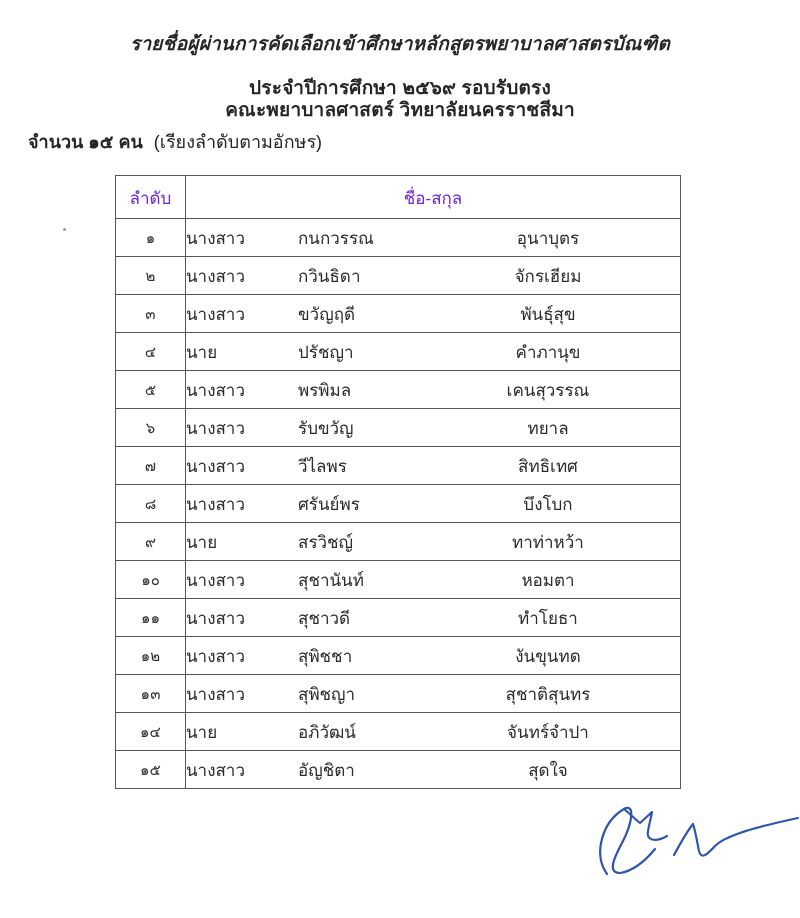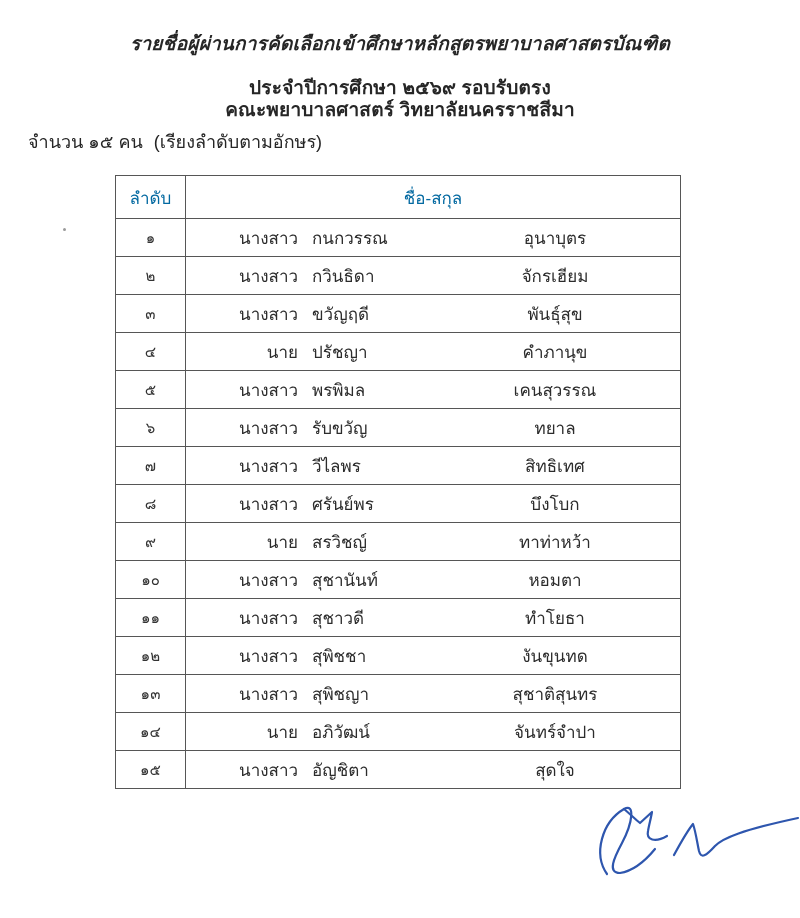--- a/index.html
+++ b/index.html
@@ -26,21 +26,21 @@
   .t2 { top: 61px; margin-top: 11px; }
   .t3 { top: 94px; }
 
   .count-line {
     position: absolute;
     top: 127px;
     left: 28px;
     font-size: 18px;
     color: #262626;
   }
-  .count-line .bold { font-weight: normal; }
+  .count-line .bold { font-weight: bold; }
   .count-line .rest { font-weight: normal; margin-left: 6px; }
 
   .scan-dot {
     position: absolute;
     left: 63px; top: 228px;
     width: 3px; height: 3px;
     border-radius: 50%;
     background: #9a9a9a;
   }
 
@@ -50,27 +50,27 @@
     left: 115px;
     width: 566px;
     border-collapse: collapse;
     table-layout: fixed;
   }
   table.list th, table.list td {
     border: 1px solid #565656;
     vertical-align: middle;
   }
   th.col-order, td.c-order { width: 70px; text-align: center; }
-  th { height: 43px; font-weight: normal; font-size: 17px; color: #0369a1; }
+  th { height: 43px; font-weight: normal; font-size: 17px; color: #6d28d9; }
   td { height: 38px; }
   td.c-order { font-size: 15px; color: #333; }
   td.c-name { padding-left: 0; }
   .name-wrap { display: flex; align-items: center; width: 100%; font-size: 17px; color: #2c2c2c; }
-  .name-wrap .t { width: 112px; text-align: right; display: inline-block; }
-  .name-wrap .f { margin-left: 14px; width: 118px; display: inline-block; text-align: left; }
+  .name-wrap .t { width: 112px; display: inline-block; }
+  .name-wrap .f { margin-left: 0; width: 118px; display: inline-block; text-align: left; }
   .name-wrap .l { flex: 1; display: inline-block; text-align: center; }
 
   .signature {
     position: absolute;
     left: 582px; top: 792px;
     width: 222px; height: 118px;
   }
   .signature svg { width: 100%; height: 100%; display: block; }
 </style>
 </head>

